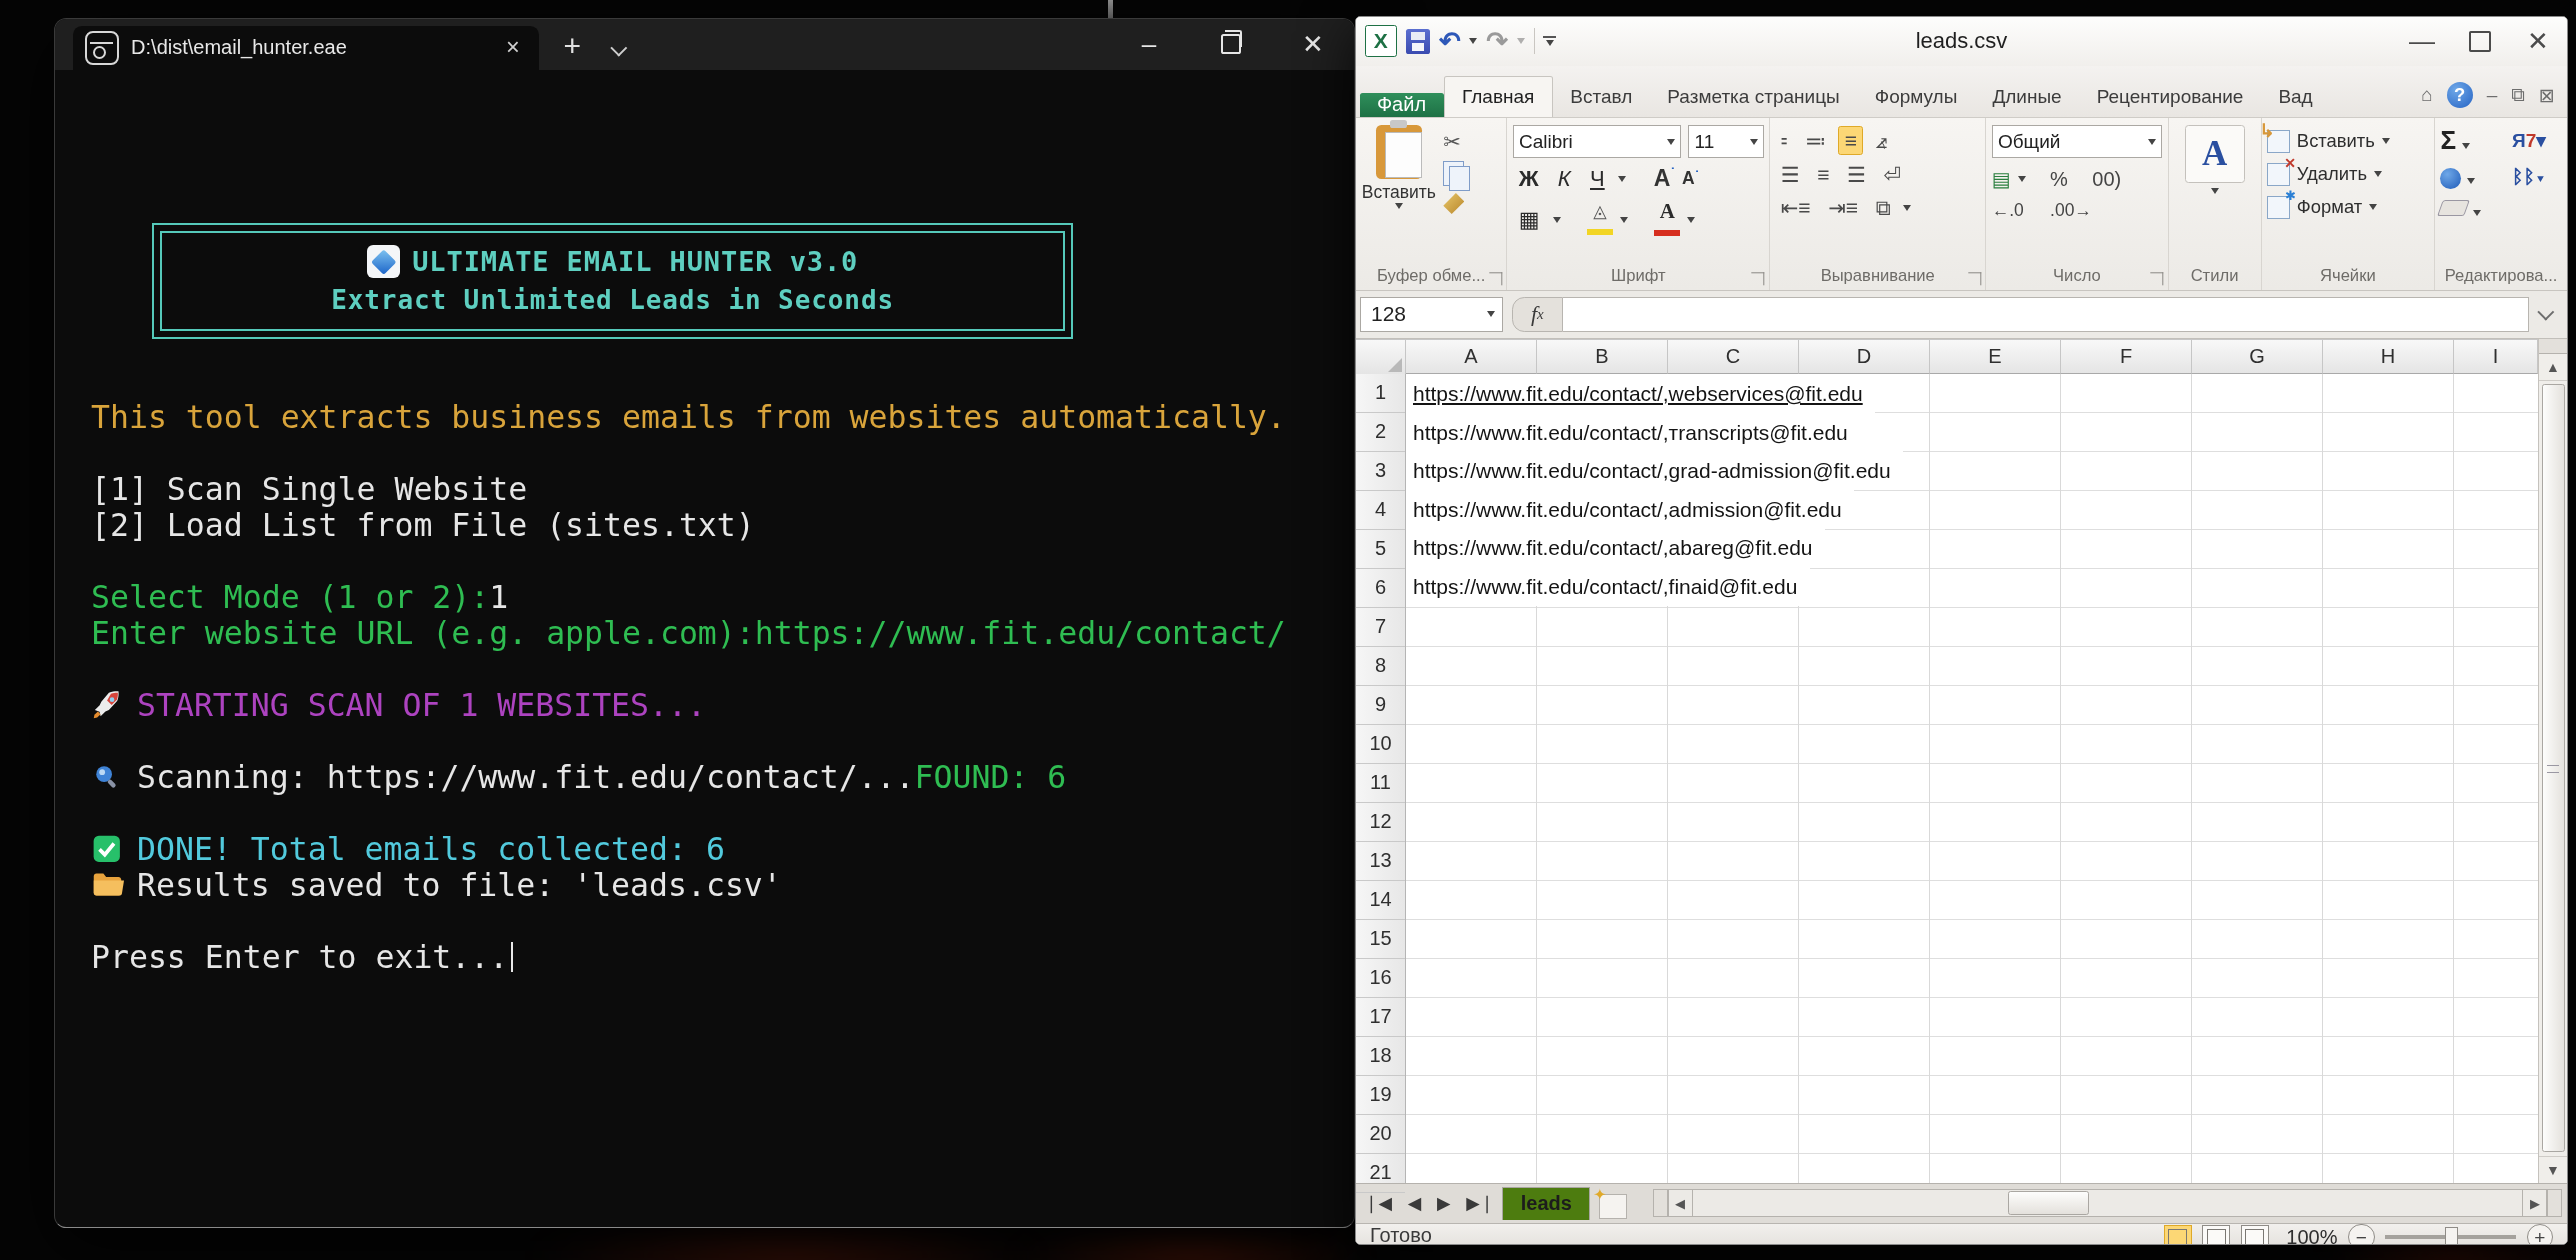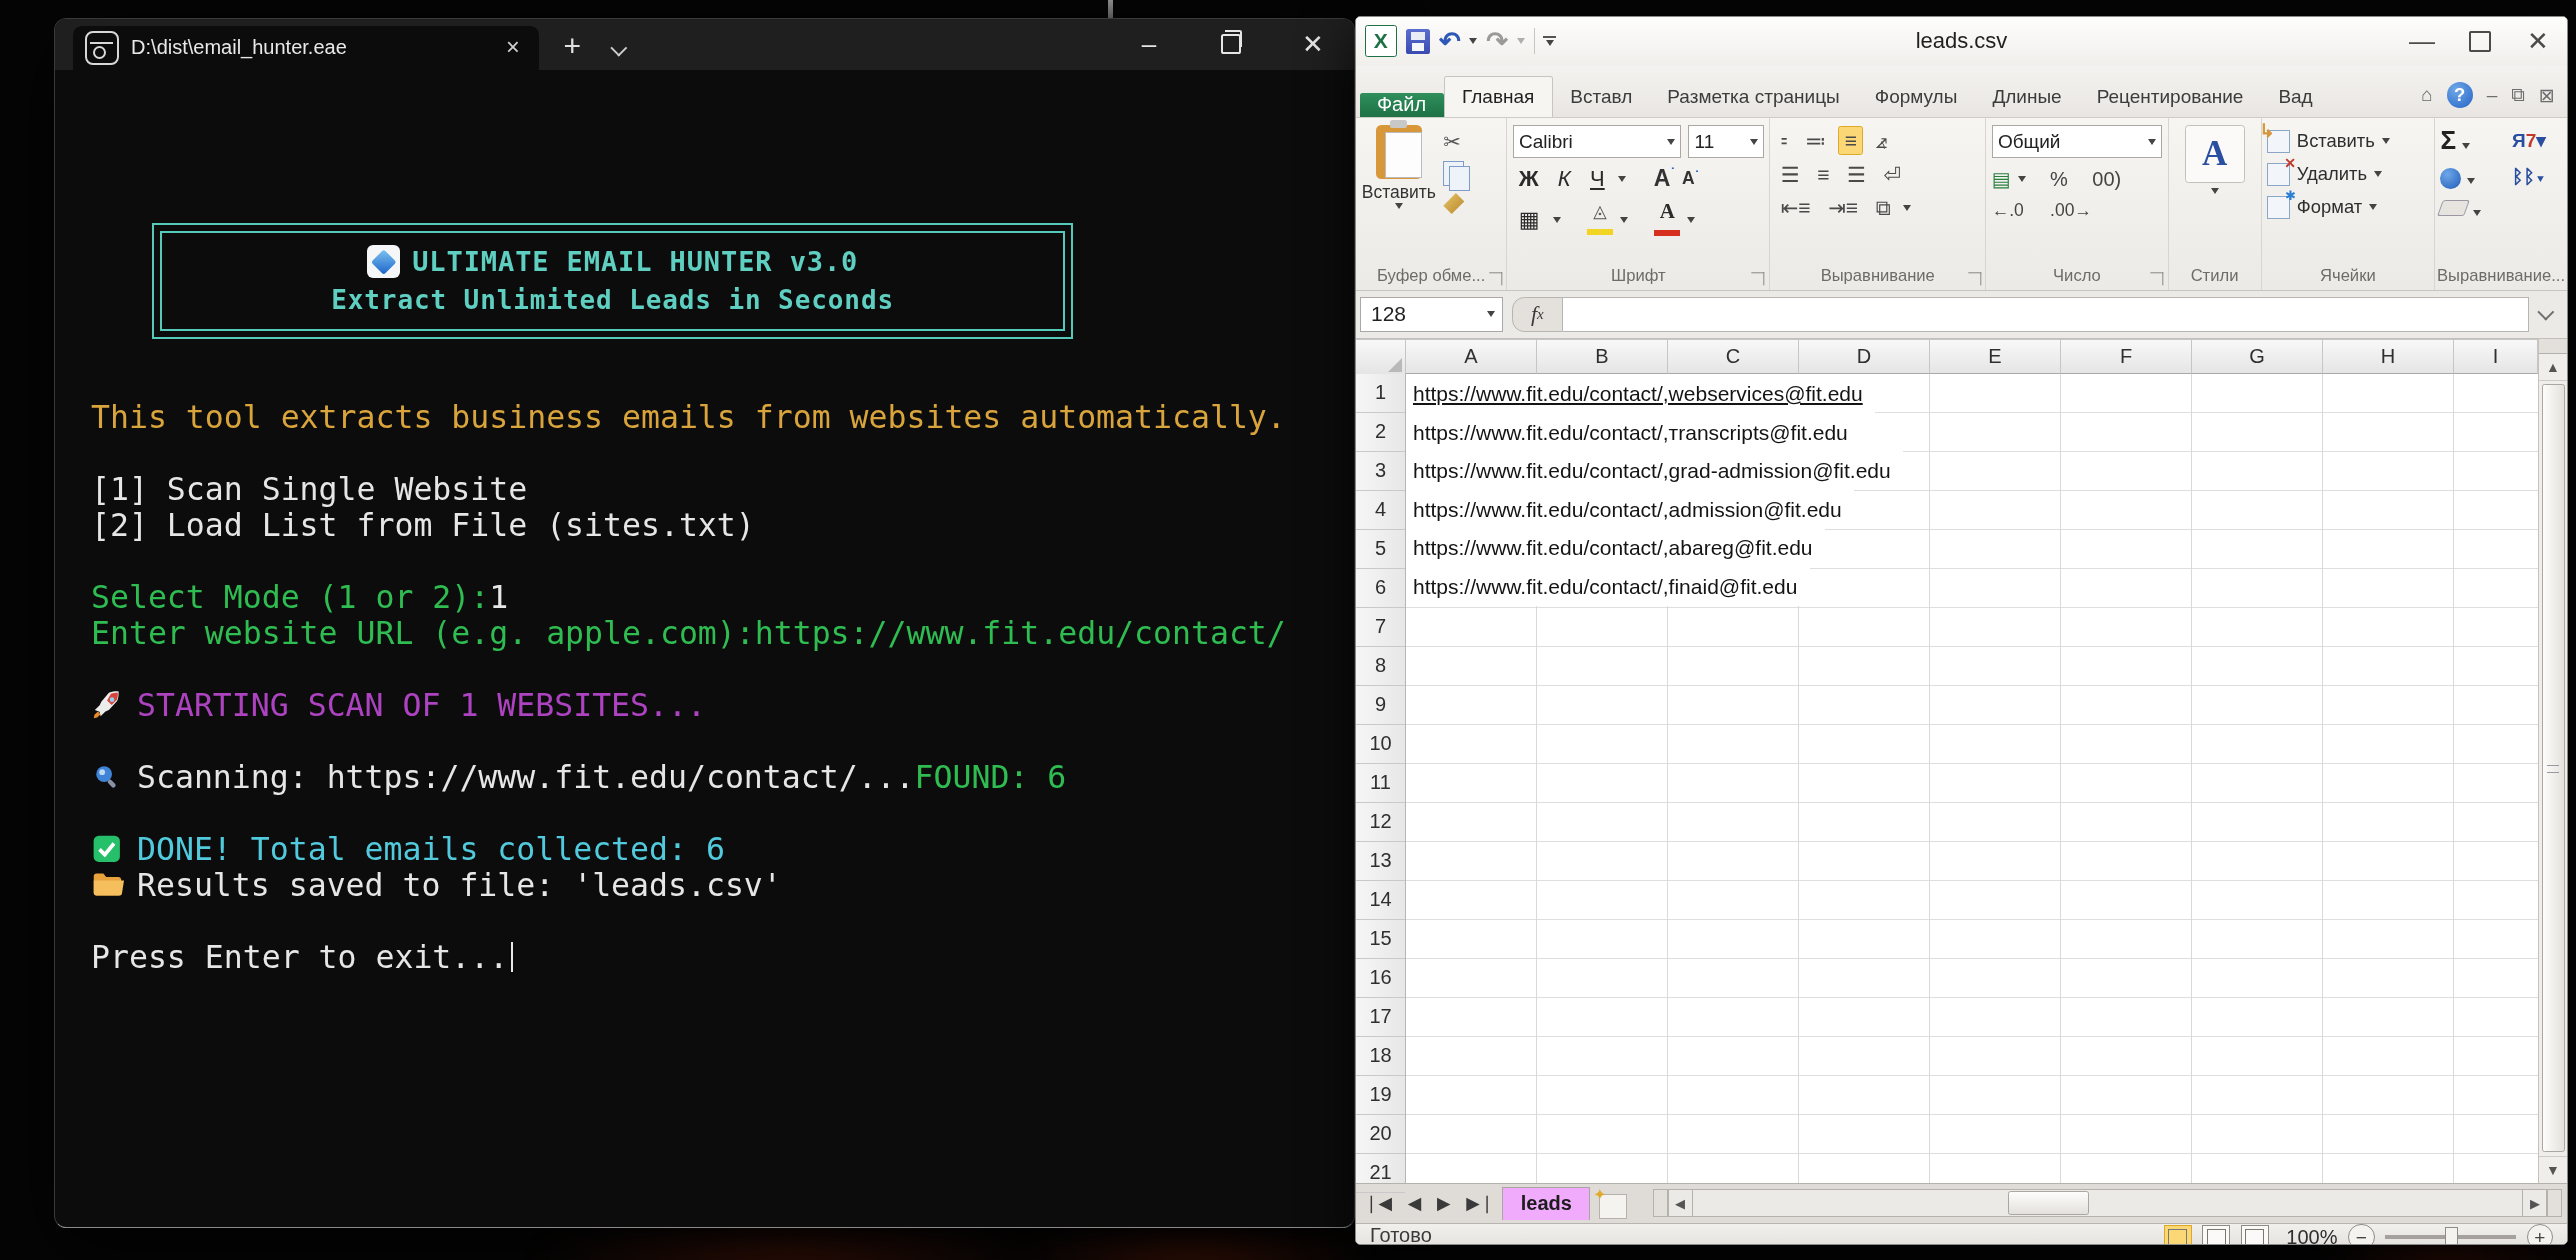--- a/index.html
+++ b/index.html
@@ -131,21 +131,21 @@
            padding:0 12.3px 0 7px;white-space:nowrap;}
   .vscroll{width:28px;background:#f0eeea;border-left:0.9px solid #c5c2bd;display:flex;flex-direction:column;align-items:center;}
   .vs-split{width:100%;height:14px;background:#e3e0db;border-bottom:0.9px solid #b5b2ad;}
   .vs-btn{width:100%;height:26px;display:flex;align-items:center;justify-content:center;color:#555;font-size:14px;border-bottom:0.9px solid #cfccc7;}
   .vs-thumb{width:21px;flex:1;margin:3.5px 0;background:linear-gradient(90deg,#fdfdfc,#e4e1dc);border:0.9px solid #aaa7a2;border-radius:2.6px;position:relative;}
   .vs-thumb::after{content:"";position:absolute;left:4.4px;right:4.4px;top:50%;height:6.1px;margin-top:-3.5px;
                    border-top:1.8px solid #9a97a2;border-bottom:1.8px solid #9a97a2;}
 
   .tabbar{height:39px;background:#dfdcd7;display:flex;align-items:center;border-top:0.9px solid #b5b2ad;}
   .navbtn{font-size:17.5px;color:#3a3a3a;padding:0 7.9px;}
-  .sheettab{background:#f0abfc;border:0.9px solid #a9a6a1;border-bottom:none;height:31.5px;display:flex;align-items:center;
+  .sheettab{background:#4d7c0f;border:0.9px solid #a9a6a1;border-bottom:none;height:31.5px;display:flex;align-items:center;
             padding:0 17.5px;font-size:20px;font-weight:bold;color:#1c1c1c;}
   .newsheet{width:26px;height:23px;background:#f5f3f0;border:0.9px solid #b5b2ad;margin:7px 0 0 8.8px;position:relative;}
   .newsheet::after{content:"✦";position:absolute;left:-7px;top:-10.5px;color:#e0a928;font-size:15.8px;}
   .hscroll{flex:1;display:flex;align-items:center;margin:0 5.3px 0 26px;height:26px;}
   .hs-btn{width:23px;height:26px;background:#eceae6;border:0.9px solid #b5b2ad;display:flex;align-items:center;justify-content:center;font-size:13px;color:#555;}
   .hs-track{flex:1;height:26px;background:#eceae6;border:0.9px solid #b5b2ad;border-left:none;border-right:none;position:relative;}
   .hs-thumb{position:absolute;left:38%;width:79px;top:0.9px;bottom:0.9px;background:linear-gradient(#fdfdfc,#e4e1dc);border:0.9px solid #aaa7a2;border-radius:2.6px;}
   .hs-split{width:12.3px;height:26px;background:#e3e0db;border:0.9px solid #b5b2ad;}
 
   .statusbar{height:37px;background:linear-gradient(#f2f0ed,#dcd9d4);border-top:0.9px solid #b8b5b0;display:flex;align-items:flex-start;padding:0 14px;}
@@ -442,21 +442,21 @@
       </div>
 
       <div class="rgroup" style="width:131px;border-right:none;">
         <div class="edit-grid">
           <span><span class="sigma">Σ</span> <span class="mini-arrow"></span></span>
           <span class="sort-ico">Я<span style="color:#c0392b;">7</span>▾</span>
           <span><span class="fill-circle" style="display:inline-block;vertical-align:middle;"></span> <span class="mini-arrow"></span></span>
           <span class="sort-ico">ᛒᛒ▾</span>
           <span><span class="eraser" style="display:inline-block;"></span> <span class="mini-arrow"></span></span>
         </div>
-        <div class="rg-label">Выравнивание...</div>
+        <div class="rg-label">Редактирова...</div>
       </div>
     </div>
 
     <div class="fbar">
       <div class="namebox">
         <span>128</span>
         <span class="mini-arrow"></span>
       </div>
       <div class="fx-btn">f<span style="font-size:15px;">x</span></div>
       <div class="finput"></div>

